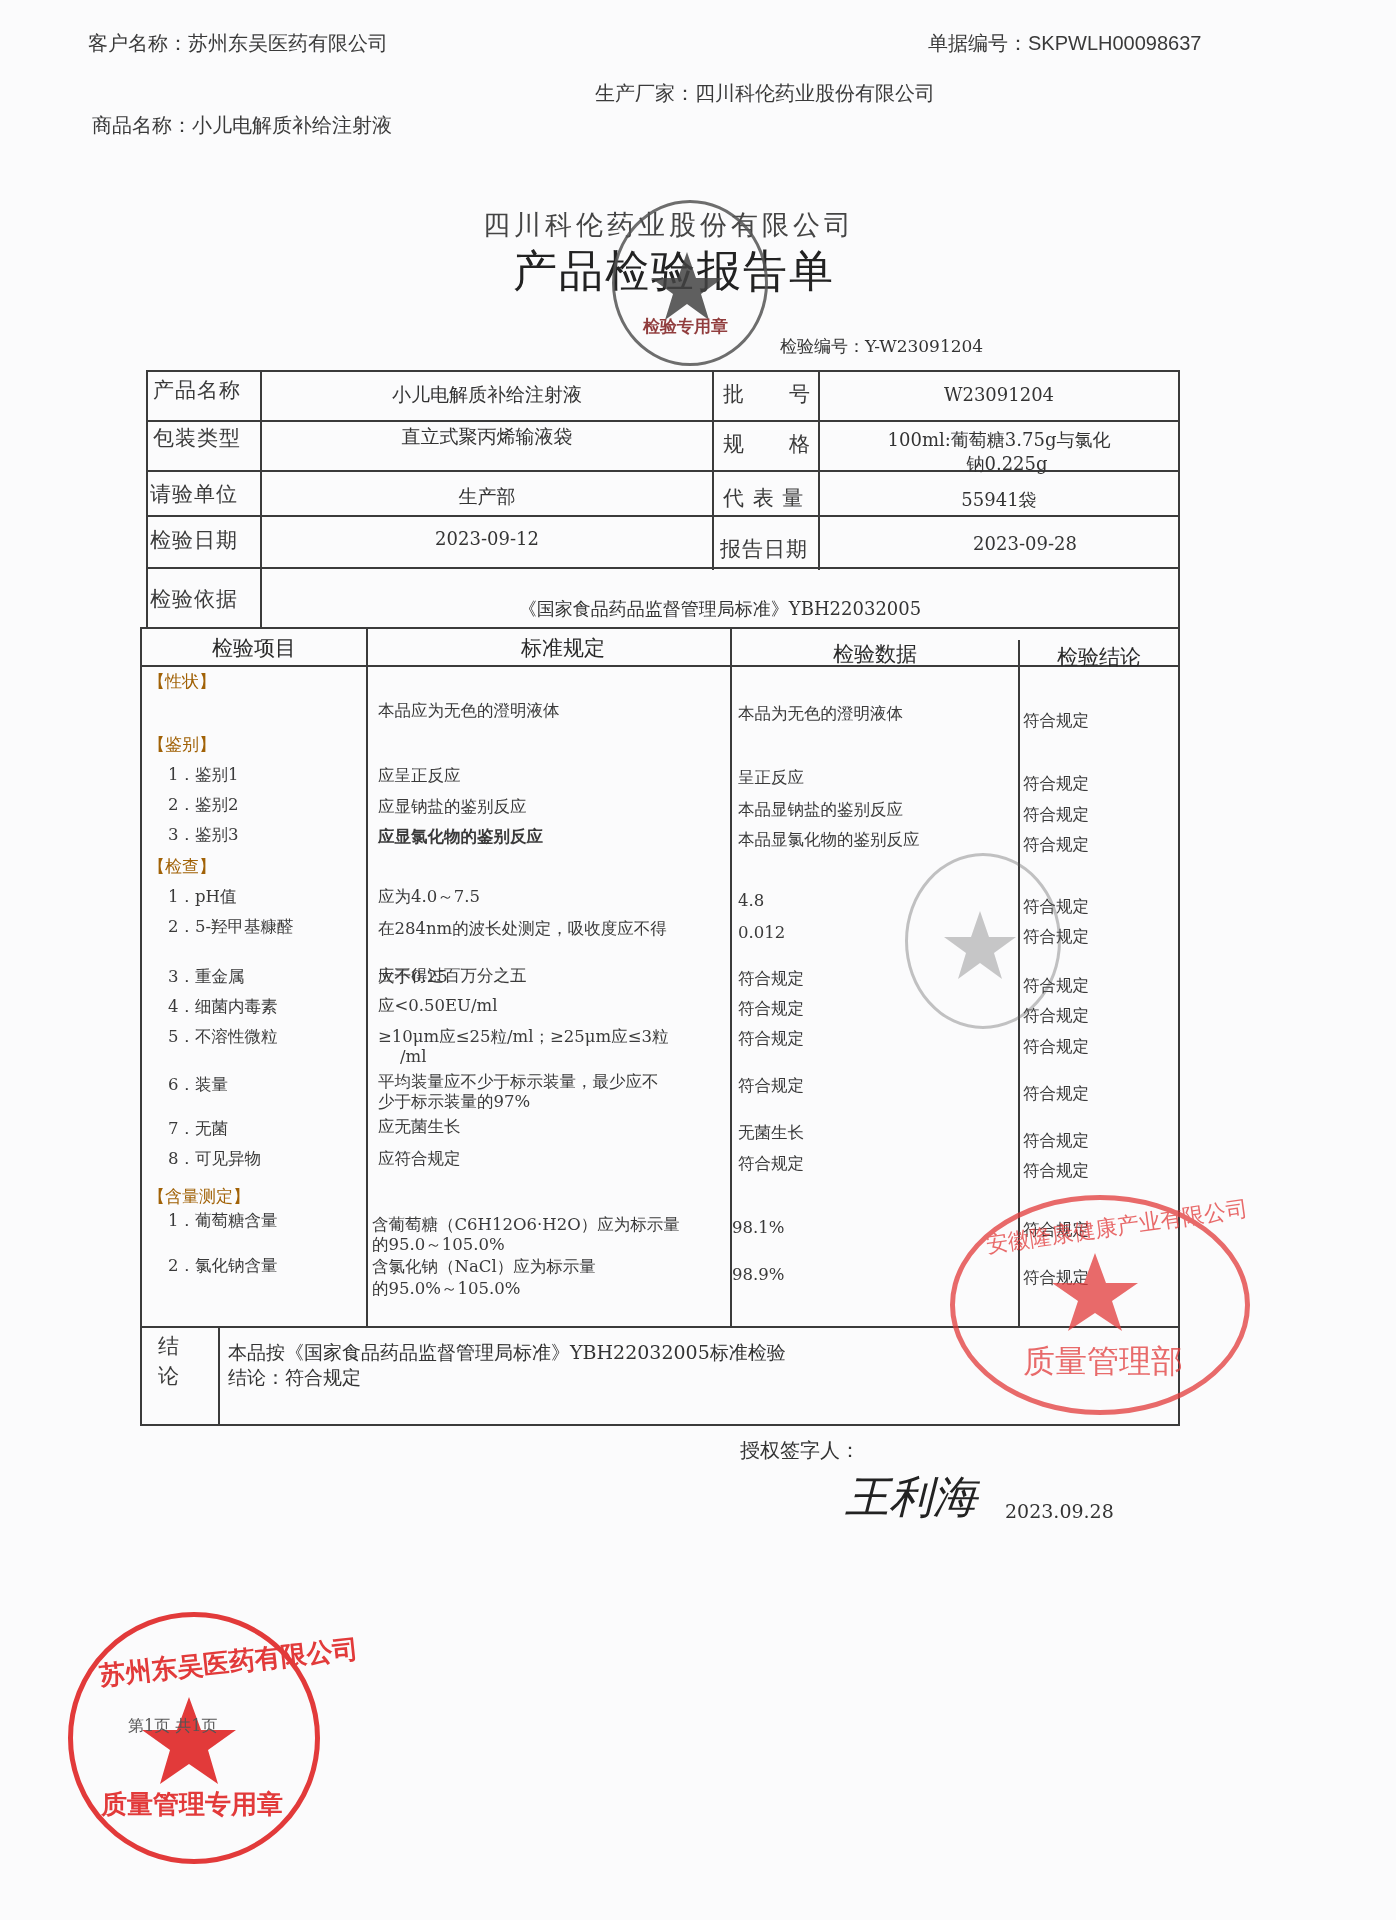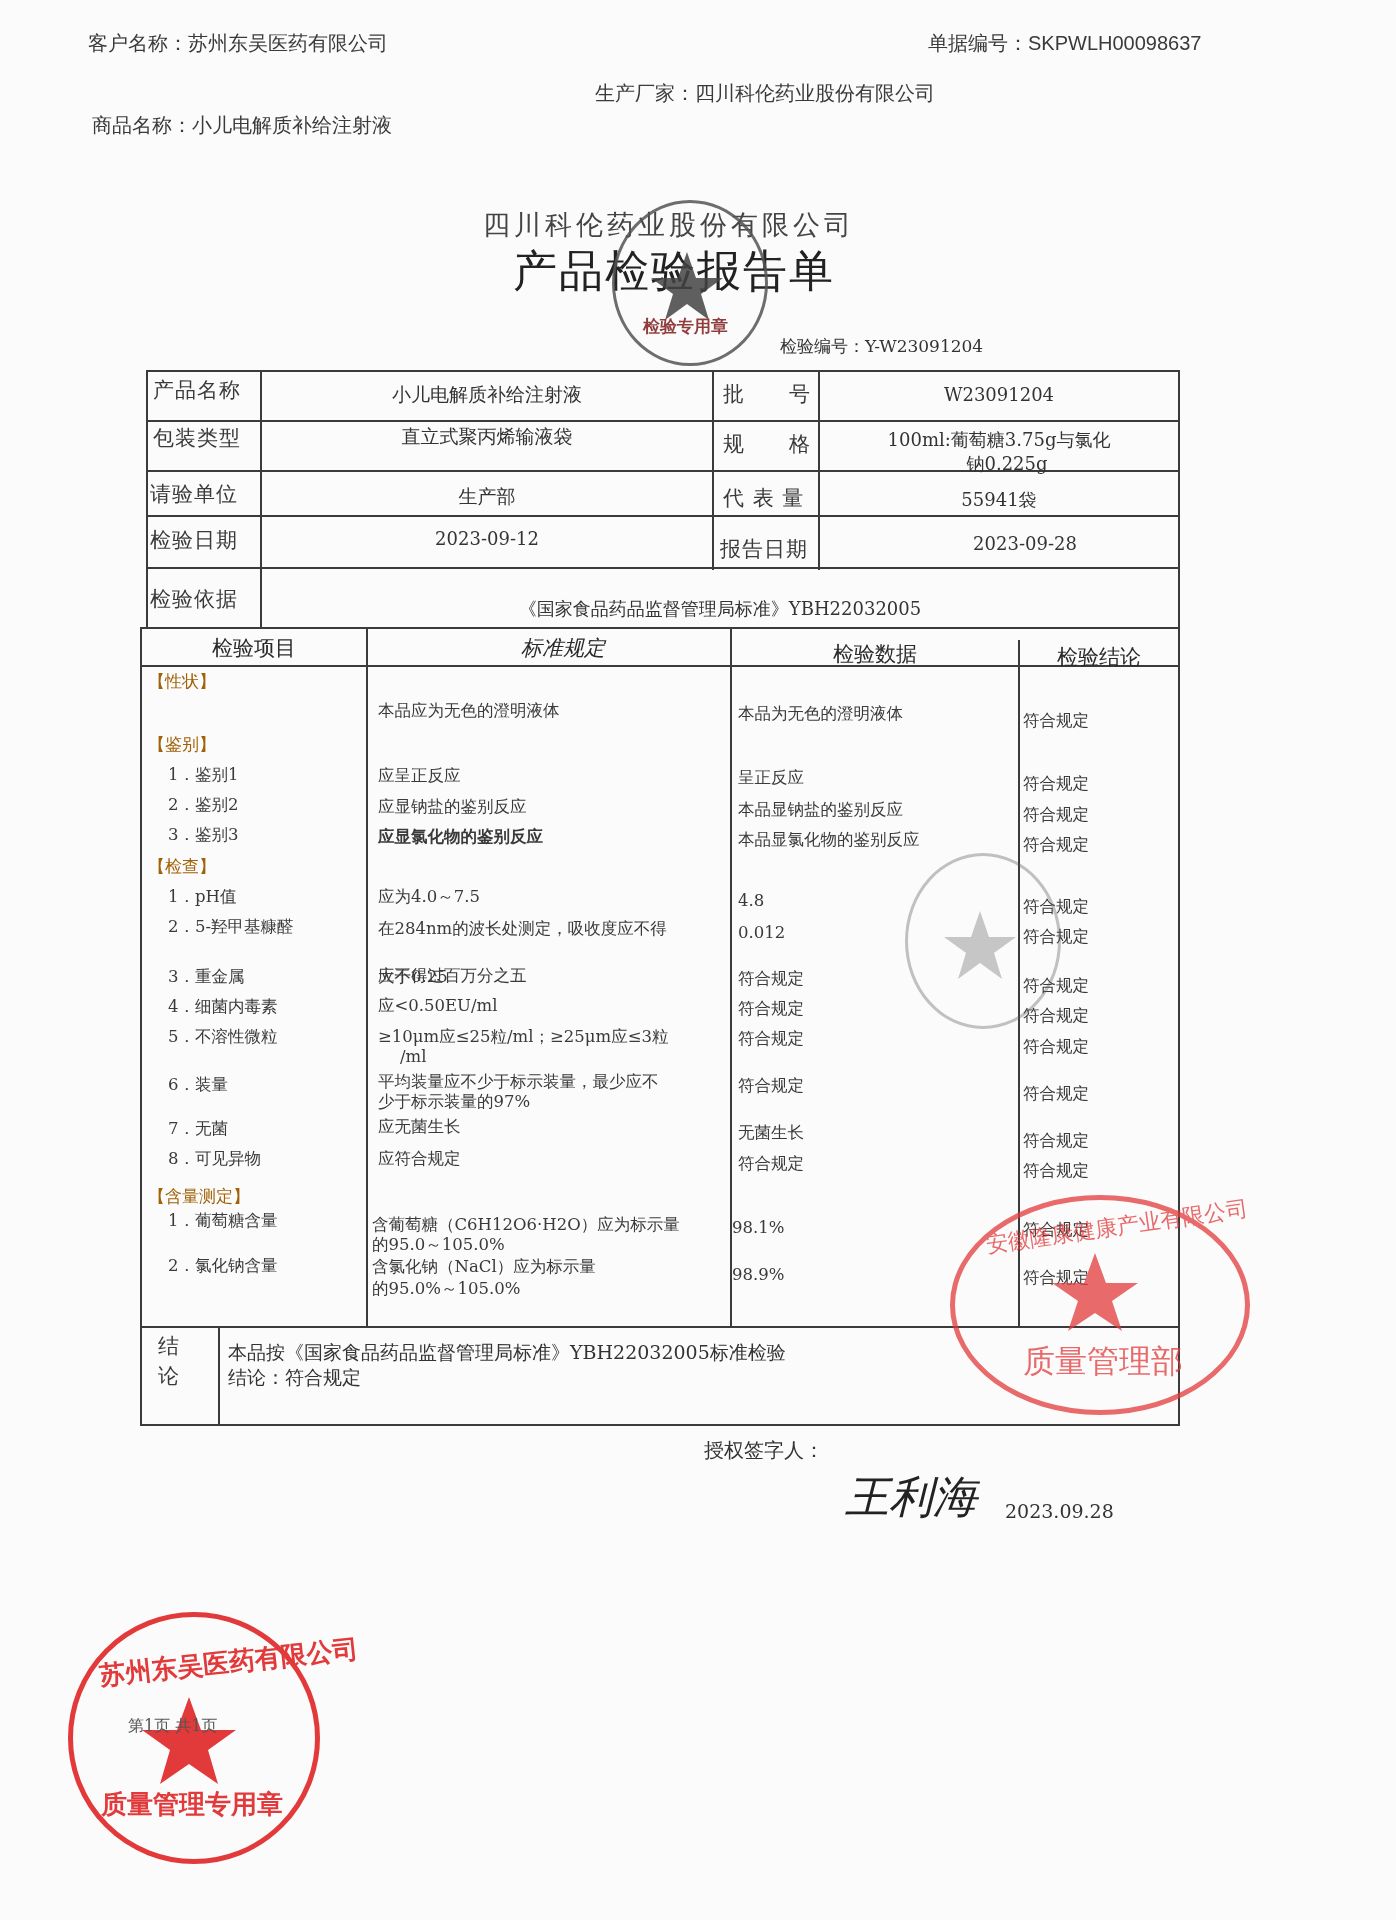--- a/index.html
+++ b/index.html
@@ -101,21 +101,21 @@
 
 <div class="vl" style="left:140px;top:627px;height:798px;"></div>
 <div class="vl" style="left:366px;top:627px;height:700px;"></div>
 <div class="vl" style="left:730px;top:627px;height:700px;"></div>
 <div class="vl" style="left:1018px;top:640px;height:687px;"></div>
 <div class="hl" style="left:140px;top:1326px;width:1040px;"></div>
 <div class="vl" style="left:218px;top:1326px;height:100px;"></div>
 <div class="hl" style="left:140px;top:1424px;width:1040px;"></div>
 
 <div class="cell hdr center" style="left:142px;top:634px;width:224px;">检验项目</div>
-<div class="cell hdr center" style="left:368px;top:634px;width:390px;font-style:italic;">标准规定</div>
+<div class="cell hdr center" style="left:368px;top:634px;width:390px;">标准规定</div>
 <div class="cell hdr center" style="left:732px;top:640px;width:286px;">检验数据</div>
 <div class="cell hdr center" style="left:1020px;top:643px;width:158px;">检验结论</div>
 
 <div class="cell sec" style="left:148px;top:670px;">【性状】</div>
 <div class="cell sec" style="left:148px;top:733px;">【鉴别】</div>
 <div class="cell sec" style="left:148px;top:855px;">【检查】</div>
 <div class="cell sec" style="left:148px;top:1185px;">【含量测定】</div>
 
 <div class="cell small" style="left:378px;top:700px;">本品应为无色的澄明液体</div>
 <div class="cell small" style="left:738px;top:703px;">本品为无色的澄明液体</div>
@@ -189,21 +189,21 @@
 <div class="cell small" style="left:372px;top:1256px;">含氯化钠（NaCl）应为标示量</div>
 <div class="cell small" style="left:372px;top:1278px;">的95.0%～105.0%</div>
 <div class="cell small" style="left:732px;top:1264px;">98.9%</div>
 <div class="cell small" style="left:1023px;top:1267px;">符合规定</div>
 
 <div class="cell lbl" style="left:158px;top:1332px;">结</div>
 <div class="cell lbl" style="left:158px;top:1362px;">论</div>
 <div class="cell" style="left:228px;top:1340px;font-size:19px;">本品按《国家食品药品监督管理局标准》YBH22032005标准检验</div>
 <div class="cell" style="left:228px;top:1365px;font-size:19px;">结论：符合规定</div>
 
-<div class="cell" style="left:704px;top:1437px;font-size:20px;">授权签字人：</div>
+<div class="cell" style="left:740px;top:1437px;font-size:20px;">授权签字人：</div>
 <div class="abs sig" style="left:845px;top:1468px;">王利海</div>
 <div class="cell" style="left:1005px;top:1500px;font-size:19px;">2023.09.28</div>
 
 <div class="stamp-gray" style="left:905px;top:853px;width:150px;height:170px;opacity:0.35;">
   <svg width="150" height="170" style="position:absolute;left:-3px;top:-3px">
     <polygon points="75,58 84,84 111,84 89,100 97,126 75,110 53,126 61,100 39,84 66,84" fill="#666"></polygon>
   </svg>
 </div>
 
 <div class="stamp-red" style="left:950px;top:1195px;width:290px;height:210px;opacity:0.75;">

